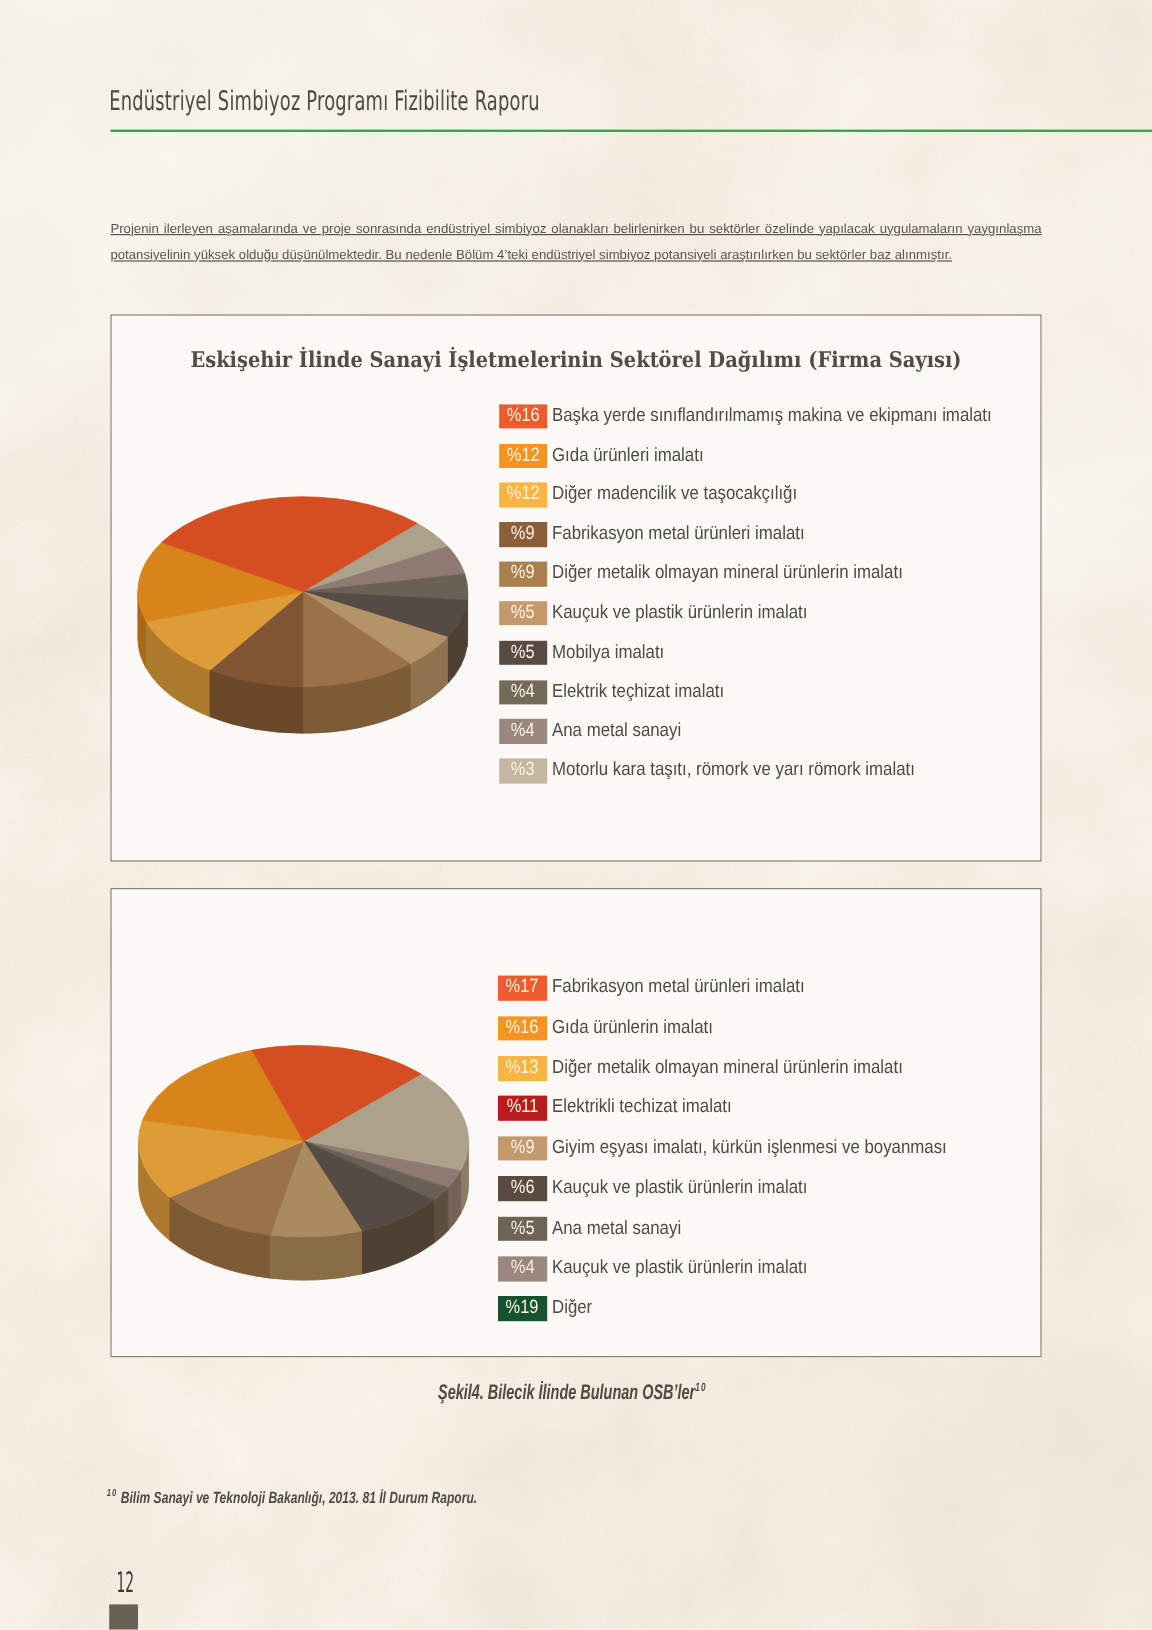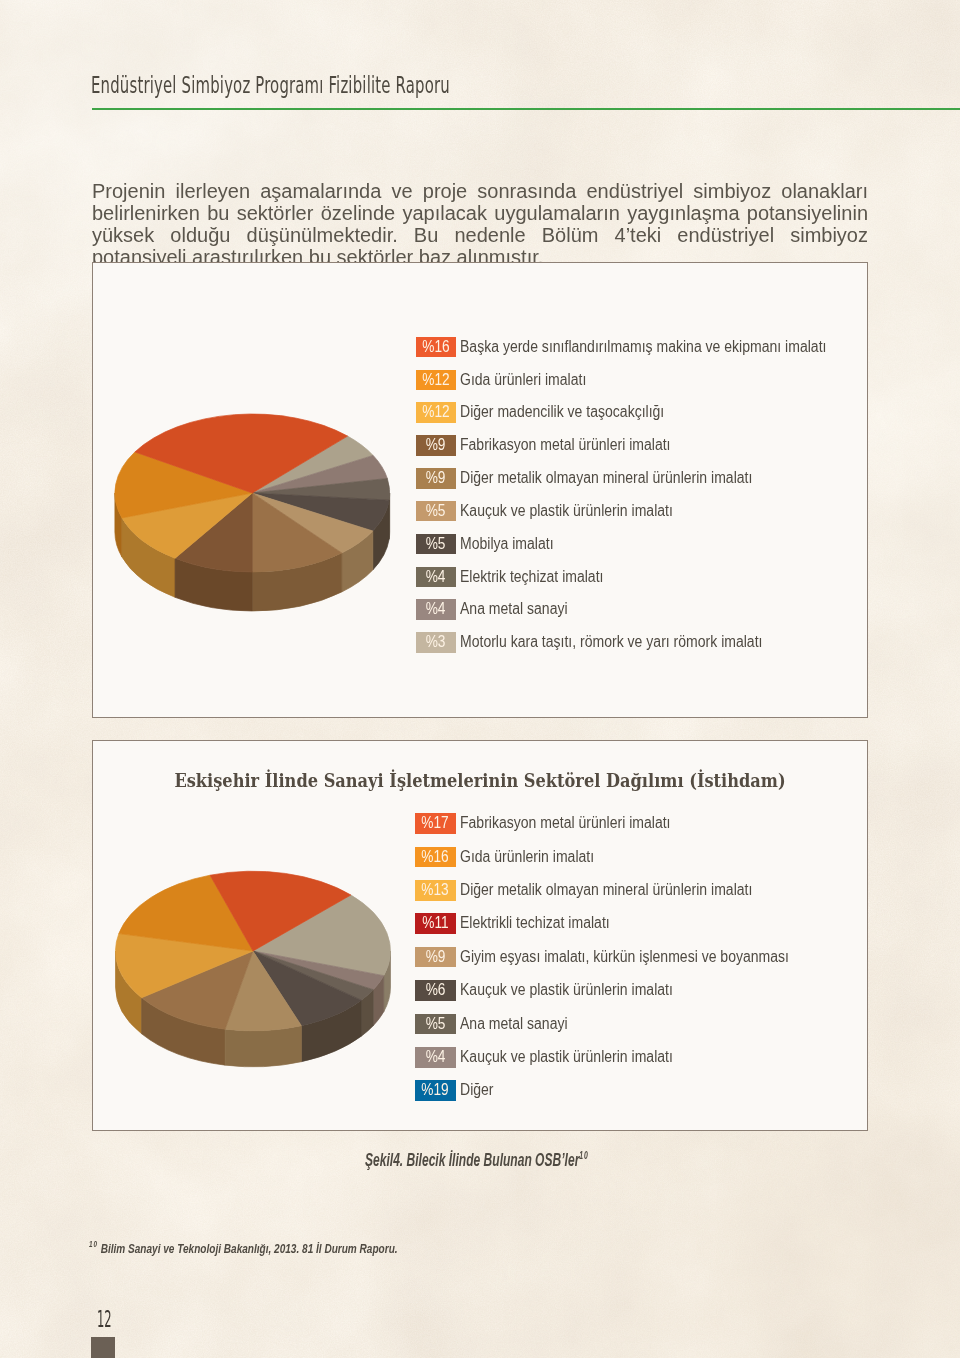--- a/index.html
+++ b/index.html
@@ -22,21 +22,21 @@
   #paper .t3{opacity:.30;mix-blend-mode:multiply;}
 
   
   .hdr{position:absolute;left:91px;top:71.5px;font-size:22.5px;letter-spacing:.25px;
        color:#4e4940;font-family:"DejaVu Sans Condensed","DejaVu Sans",sans-serif;
        white-space:nowrap;transform:scaleX(.735);transform-origin:left top;}
   .rule{position:absolute;left:92px;top:108px;width:868px;height:2px;background:#3fa447;}
 
   
   .intro{position:absolute;left:92px;top:179.5px;width:776px;
-         font-size:20px;line-height:22.3px;color:#5a554c;text-align:justify;}
+         font-size:11px;line-height:22.3px;color:#5a554c;text-align:justify;text-decoration:underline;}
 
   
   .card{position:absolute;left:92px;width:776px;background:#fbf9f6;
         border:1px solid #8e8176;box-sizing:border-box;}
   #card1{top:262px;height:456px;}
   #card2{top:740px;height:391px;}
 
   .ctitle{position:absolute;left:0;right:0;text-align:center;
           font-family:"DejaVu Serif Condensed","DejaVu Serif",serif;font-weight:bold;
           font-size:18px;color:#544c42;letter-spacing:0;}
@@ -87,20 +87,21 @@
     <rect width="960" height="1358" filter="url(#fibre)"></rect>
   </svg>
 </div>
 
 <div class="hdr">Endüstriyel Simbiyoz Programı Fizibilite Raporu</div>
 <div class="rule"></div>
 
 <div class="intro">Projenin ilerleyen aşamalarında ve proje sonrasında endüstriyel simbiyoz olanakları belirlenirken bu sektörler özelinde yapılacak uygulamaların yaygınlaşma potansiyelinin yüksek olduğu düşünülmektedir. Bu nedenle Bölüm 4’teki endüstriyel simbiyoz potansiyeli araştırılırken bu sektörler baz alınmıştır.</div>
 
 <div class="card" id="card1">
+  <div class="ctitle" style="top:26.5px">Eskişehir İlinde Sanayi İşletmelerinin Sektörel Dağılımı (Firma Sayısı)</div>
   <svg class="pie" width="774" height="454" viewBox="93 263 774 454">
 <path d="M 389.70 493.00 A 137.40 79.00 0 0 1 389.13 500.16 L 389.13 539.16 A 137.40 79.00 0 0 0 389.70 532.00 Z" fill="#5c4f40" stroke="#5c4f40" stroke-width="0.7"></path>
 <path d="M 121.92 517.94 A 137.40 79.00 0 0 1 114.90 493.00 L 114.90 532.00 A 137.40 79.00 0 0 0 121.92 556.94 Z" fill="#a96817" stroke="#a96817" stroke-width="0.7"></path>
 <path d="M 389.13 500.16 A 137.40 79.00 0 0 1 372.82 530.94 L 372.82 569.94 A 137.40 79.00 0 0 0 389.13 539.16 Z" fill="#4e4134" stroke="#4e4134" stroke-width="0.7"></path>
 <path d="M 175.07 558.34 A 137.40 79.00 0 0 1 121.92 517.94 L 121.92 556.94 A 137.40 79.00 0 0 0 175.07 597.34 Z" fill="#ad792c" stroke="#ad792c" stroke-width="0.7"></path>
 <path d="M 372.82 530.94 A 137.40 79.00 0 0 1 341.72 552.98 L 341.72 591.98 A 137.40 79.00 0 0 0 372.82 569.94 Z" fill="#90734e" stroke="#90734e" stroke-width="0.7"></path>
 <path d="M 341.72 552.98 A 137.40 79.00 0 0 1 252.30 572.00 L 252.30 611.00 A 137.40 79.00 0 0 0 341.72 591.98 Z" fill="#7d5b37" stroke="#7d5b37" stroke-width="0.7"></path>
 <path d="M 252.30 572.00 A 137.40 79.00 0 0 1 175.07 558.34 L 175.07 597.34 A 137.40 79.00 0 0 0 252.30 611.00 Z" fill="#6a4829" stroke="#6a4829" stroke-width="0.7"></path>
 <path d="M 252.30 493.00 L 347.57 436.08 A 137.40 79.00 0 0 1 373.16 455.43 Z" fill="#aca28c" stroke="#aca28c" stroke-width="0.7"></path>
 <path d="M 252.30 493.00 L 373.16 455.43 A 137.40 79.00 0 0 1 387.36 478.47 Z" fill="#8e7a72" stroke="#8e7a72" stroke-width="0.7"></path>
@@ -151,21 +152,20 @@
         <div class="llabel">Ana metal sanayi</div>
       </div>
       <div class="lrow" style="top: 295.56px;">
         <div class="badge" style="background: rgb(196, 182, 160);"><span>%3</span></div>
         <div class="llabel">Motorlu kara taşıtı, römork ve yarı römork imalatı</div>
       </div>
     </div>
 </div>
 
 <div class="card" id="card2">
-  <div class="ctitle" style="top:29px">Eskişehir İlinde Sanayi İşletmelerinin Sektörel Dağılımı (İstihdam)</div>
   <svg class="pie" width="774" height="389" viewBox="93 741 774 389">
 <path d="M 390.50 951.00 A 137.50 79.80 0 0 1 383.77 975.66 L 383.77 1011.66 A 137.50 79.80 0 0 0 390.50 987.00 Z" fill="#8a7d67" stroke="#8a7d67" stroke-width="0.7"></path>
 <path d="M 141.62 997.79 A 137.50 79.80 0 0 1 115.50 951.00 L 115.50 987.00 A 137.50 79.80 0 0 0 141.62 1033.79 Z" fill="#ad792c" stroke="#ad792c" stroke-width="0.7"></path>
 <path d="M 383.77 975.66 A 137.50 79.80 0 0 1 373.26 989.69 L 373.26 1025.69 A 137.50 79.80 0 0 0 383.77 1011.66 Z" fill="#756155" stroke="#756155" stroke-width="0.7"></path>
 <path d="M 373.26 989.69 A 137.50 79.80 0 0 1 361.35 1000.13 L 361.35 1036.13 A 137.50 79.80 0 0 0 373.26 1025.69 Z" fill="#5c4f40" stroke="#5c4f40" stroke-width="0.7"></path>
 <path d="M 361.35 1000.13 A 137.50 79.80 0 0 1 301.38 1025.70 L 301.38 1061.70 A 137.50 79.80 0 0 0 361.35 1036.13 Z" fill="#4e4134" stroke="#4e4134" stroke-width="0.7"></path>
 <path d="M 225.12 1029.14 A 137.50 79.80 0 0 1 141.62 997.79 L 141.62 1033.79 A 137.50 79.80 0 0 0 225.12 1065.14 Z" fill="#7d5b37" stroke="#7d5b37" stroke-width="0.7"></path>
 <path d="M 301.38 1025.70 A 137.50 79.80 0 0 1 225.12 1029.14 L 225.12 1065.14 A 137.50 79.80 0 0 0 301.38 1061.70 Z" fill="#896d47" stroke="#896d47" stroke-width="0.7"></path>
 <path d="M 253.00 951.00 L 350.90 894.97 A 137.50 79.80 0 0 1 383.77 975.66 Z" fill="#aca28c" stroke="#aca28c" stroke-width="0.7"></path>
 <path d="M 253.00 951.00 L 383.77 975.66 A 137.50 79.80 0 0 1 373.26 989.69 Z" fill="#8e7a72" stroke="#8e7a72" stroke-width="0.7"></path>
@@ -204,21 +204,21 @@
       </div>
       <div class="lrow" style="top: 200.4px;">
         <div class="badge" style="background: rgb(109, 100, 85);"><span>%5</span></div>
         <div class="llabel">Ana metal sanayi</div>
       </div>
       <div class="lrow" style="top: 233.8px;">
         <div class="badge" style="background: rgb(153, 135, 128);"><span>%4</span></div>
         <div class="llabel">Kauçuk ve plastik ürünlerin imalatı</div>
       </div>
       <div class="lrow" style="top: 267.2px;">
-        <div class="badge" style="background: #0369a1;"><span>%19</span></div>
+        <div class="badge" style="background: #14532d;"><span>%19</span></div>
         <div class="llabel">Diğer</div>
       </div>
     </div>
 </div>
 
 <div class="caption">Şekil4. Bilecik İlinde Bulunan OSB’ler<sup>10</sup></div>
 <div class="fnote"><sup>10</sup> Bilim Sanayi ve Teknoloji Bakanlığı, 2013. 81 İl Durum Raporu.</div>
 <div class="pageno">12</div>
 <div class="pagebox"></div>
 

